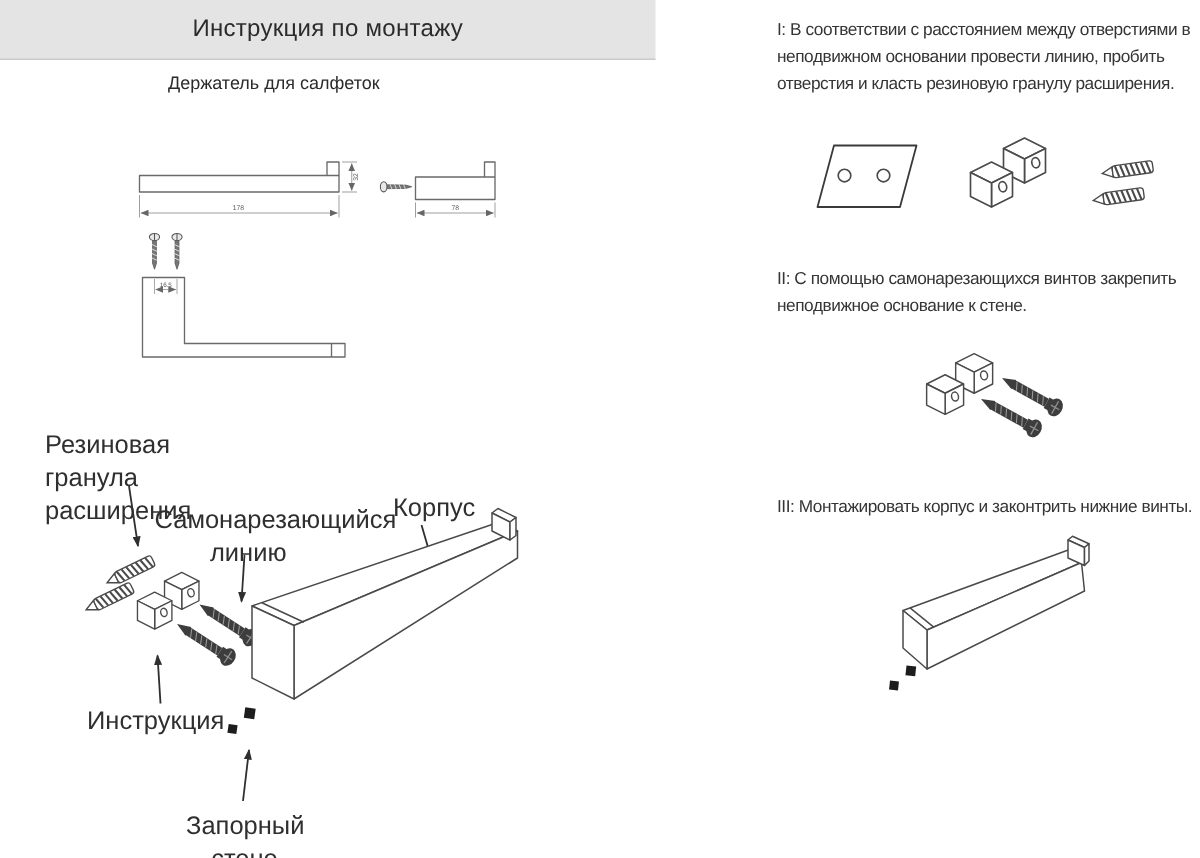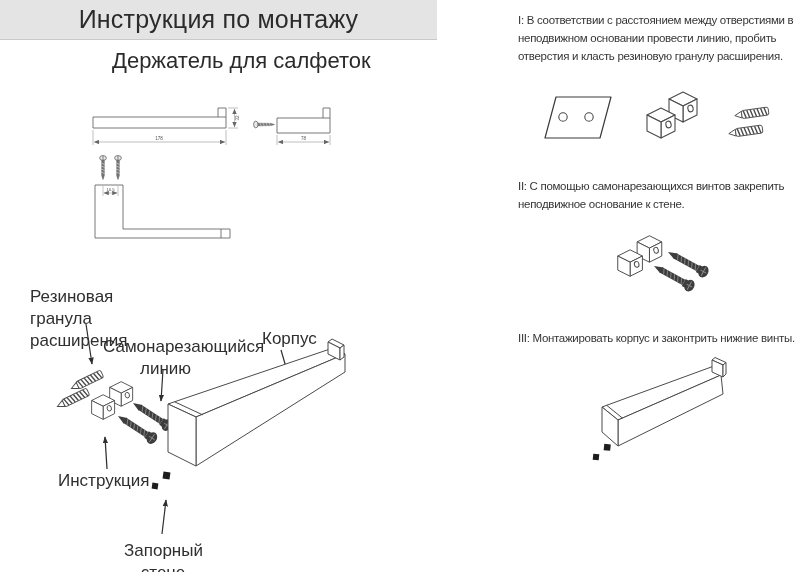--- a/index.html
+++ b/index.html
@@ -8,22 +8,22 @@
     background:#ffffff;
     font-family:"Liberation Sans","DejaVu Sans",sans-serif;
     position:relative; overflow:hidden;
   }
   .abs { position:absolute; }
   .title-band {
     left:0; top:0; width:437px; height:40px;
     background:#e4e4e4; border-bottom:1px solid #c9c9c9;
     display:flex; align-items:center; justify-content:center;
   }
-  .title-band .t { font-size:25px; color:#2b2b2b; letter-spacing:.2px; }
-  .subtitle { left:112px; top:48px; font-size:22px; color:#2b2b2b; }
+  .title-band .t { font-size:16px; color:#2b2b2b; letter-spacing:.2px; }
+  .subtitle { left:112px; top:48px; font-size:12px; color:#2b2b2b; }
   .lbl { font-size:17px; color:#2f2f2f; line-height:1.28; }
   .lbl.center { text-align:center; }
   .step-text {
     font-size:11.5px; color:#353535; line-height:1.55; letter-spacing:-.3px;
   }
   svg text { font-family:"Liberation Sans","DejaVu Sans",sans-serif; fill:#555; }
 </style>
 </head>
 <body>
 

